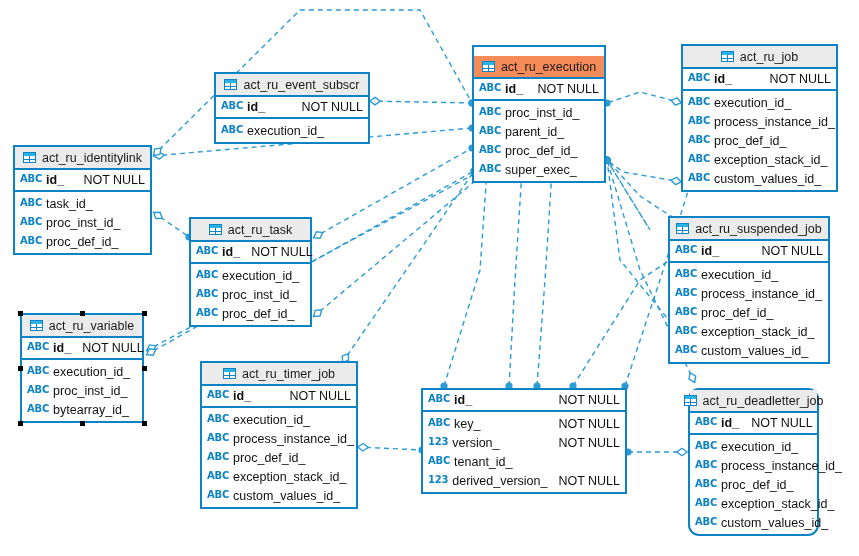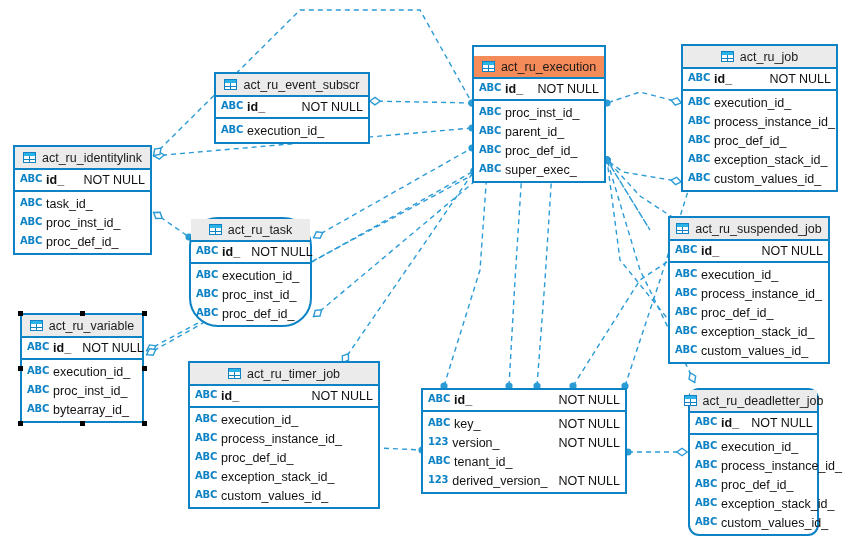--- a/index.html
+++ b/index.html
@@ -341,21 +341,21 @@
           <div class="col-row">
             <span class="type-ico">ABC</span>
             <span class="col-name">proc_inst_id_</span>
           </div>
           <div class="col-row">
             <span class="type-ico">ABC</span>
             <span class="col-name">proc_def_id_</span>
           </div>
         </div>
       </div>
-      <div class="table-node" style="left: 189px; top: 217px; width: 123px; border-radius: 29px;">
+      <div class="table-node" style="left: 189px; top: 217px; width: 123px;">
         <div class="tbl-header">
           <span class="tbl-ico">
             <i></i>
           </span>
           <span>act_ru_task</span>
         </div>
         <div class="tbl-pk">
           <span class="type-ico">ABC</span>
           <span class="pk-name">id_</span>
           <span class="pk-nn-tight">NOT NULL</span>
@@ -438,21 +438,21 @@
         </div>
       </div>
       <div class="sel-handle" style="left: 17.5px; top: 310.5px;"></div>
       <div class="sel-handle" style="left: 79.5px; top: 310.5px;"></div>
       <div class="sel-handle" style="left: 141.5px; top: 310.5px;"></div>
       <div class="sel-handle" style="left: 17.5px; top: 365.5px;"></div>
       <div class="sel-handle" style="left: 141.5px; top: 365.5px;"></div>
       <div class="sel-handle" style="left: 17.5px; top: 420.5px;"></div>
       <div class="sel-handle" style="left: 79.5px; top: 420.5px;"></div>
       <div class="sel-handle" style="left: 141.5px; top: 420.5px;"></div>
-      <div class="table-node" style="left: 188px; top: 361px; width: 192px;">
+      <div class="table-node" style="left: 200px; top: 361px; width: 158px;">
         <div class="tbl-header">
           <span class="tbl-ico">
             <i></i>
           </span>
           <span>act_ru_timer_job</span>
         </div>
         <div class="tbl-pk">
           <span class="type-ico">ABC</span>
           <span class="pk-name">id_</span>
           <span class="nn">NOT NULL</span>

